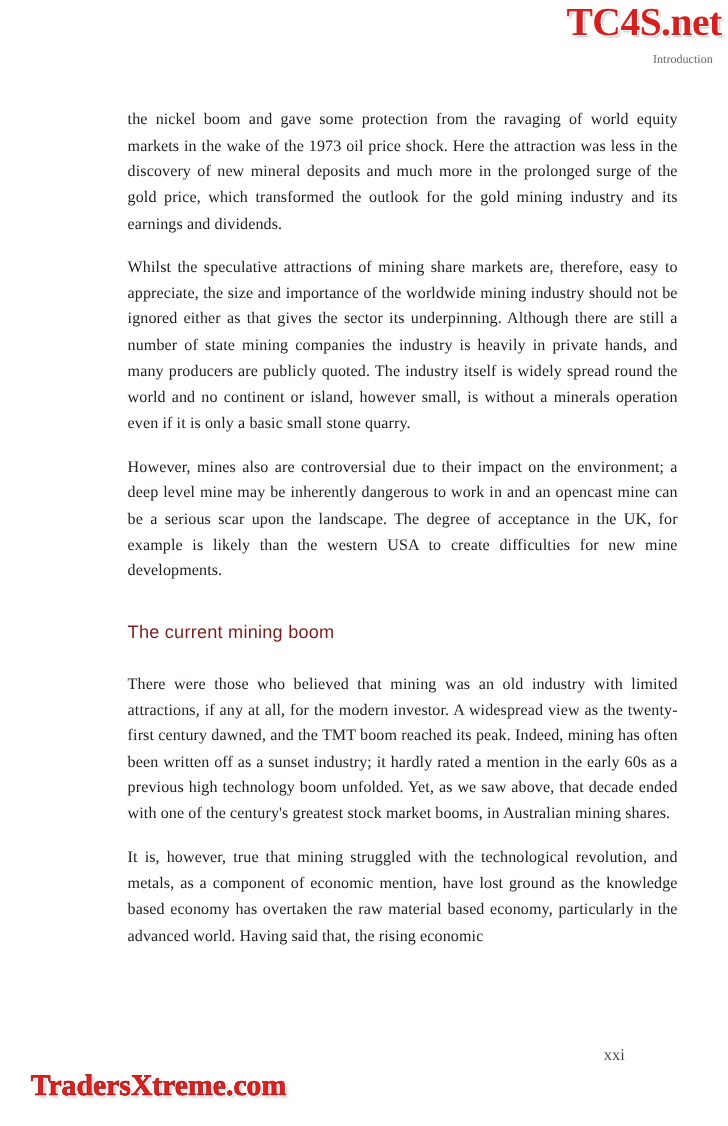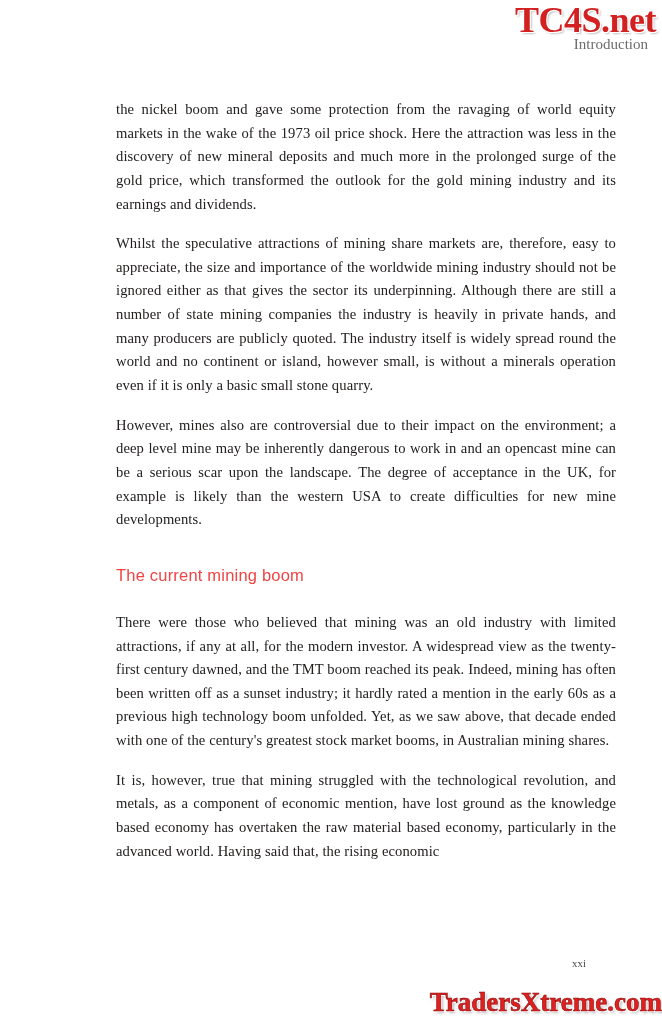--- a/index.html
+++ b/index.html
@@ -38,23 +38,23 @@
     text-shadow:
       1px 1px 0 #ffffff,
       -1px 1px 0 #ffffff,
       1px -1px 0 #ffffff,
       -1px -1px 0 #ffffff,
       2px 2px 2px rgba(0,0,0,0.25);
   }
 
   .running-head {
     position: absolute;
-    top: 36px;
+    top: 48px;
     right: 14px;
-    font-size: 15px;
+    font-size: 11px;
     color: #6b6b6b;
     font-family: "Liberation Serif", serif;
   }
 
   .content {
     position: absolute;
     left: 84px;
     top: 98px;
     width: 500px;
     margin-left: 32px;
@@ -69,21 +69,21 @@
     color: #23201f;
     letter-spacing: 0.1px;
   }
   p.body-par:last-child { margin-bottom: 0; }
 
   h2.section-title {
     margin: 34px 0 26px 0;
     font-family: "Liberation Sans", sans-serif;
     font-weight: 400;
     font-size: 16.5px;
-    color: #ef4444;
+    color: #7f1d1d;
     letter-spacing: 0.2px;
   }
 
   
   .watermark-center {
     position: absolute;
     left: 0;
     right: 0;
     top: 487px;
     text-align: center;
@@ -101,32 +101,33 @@
     text-shadow:
       0 0 2px #ffffff,
       1px 1px 0 #ffffff,
       -1px 1px 0 #ffffff,
       2px 2px 3px rgba(0,0,0,0.3);
   }
 
   
   .folio {
     position: absolute;
-    right: 76px;
+    right: 94px;
     bottom: 55px;
-    font-size: 11px;
+    font-size: 15px;
     color: #4a4a4a;
   }
   .brand-bottom {
     position: absolute;
     left: 0;
     right: 0;
-    bottom: 6px;
-    text-align: right;
+    bottom: 22px;
+    text-align: left;
     user-select: none;
+    padding-left: 28px;
   }
   .brand-bottom .brand-text {
     font-family: "Liberation Serif", serif;
     font-weight: bold;
     font-size: 27px;
     color: #e01f1f;
     -webkit-text-stroke: 0.6px #8a0f0f;
     text-shadow:
       1px 1px 0 #ffffff,
       -1px 1px 0 #ffffff,

